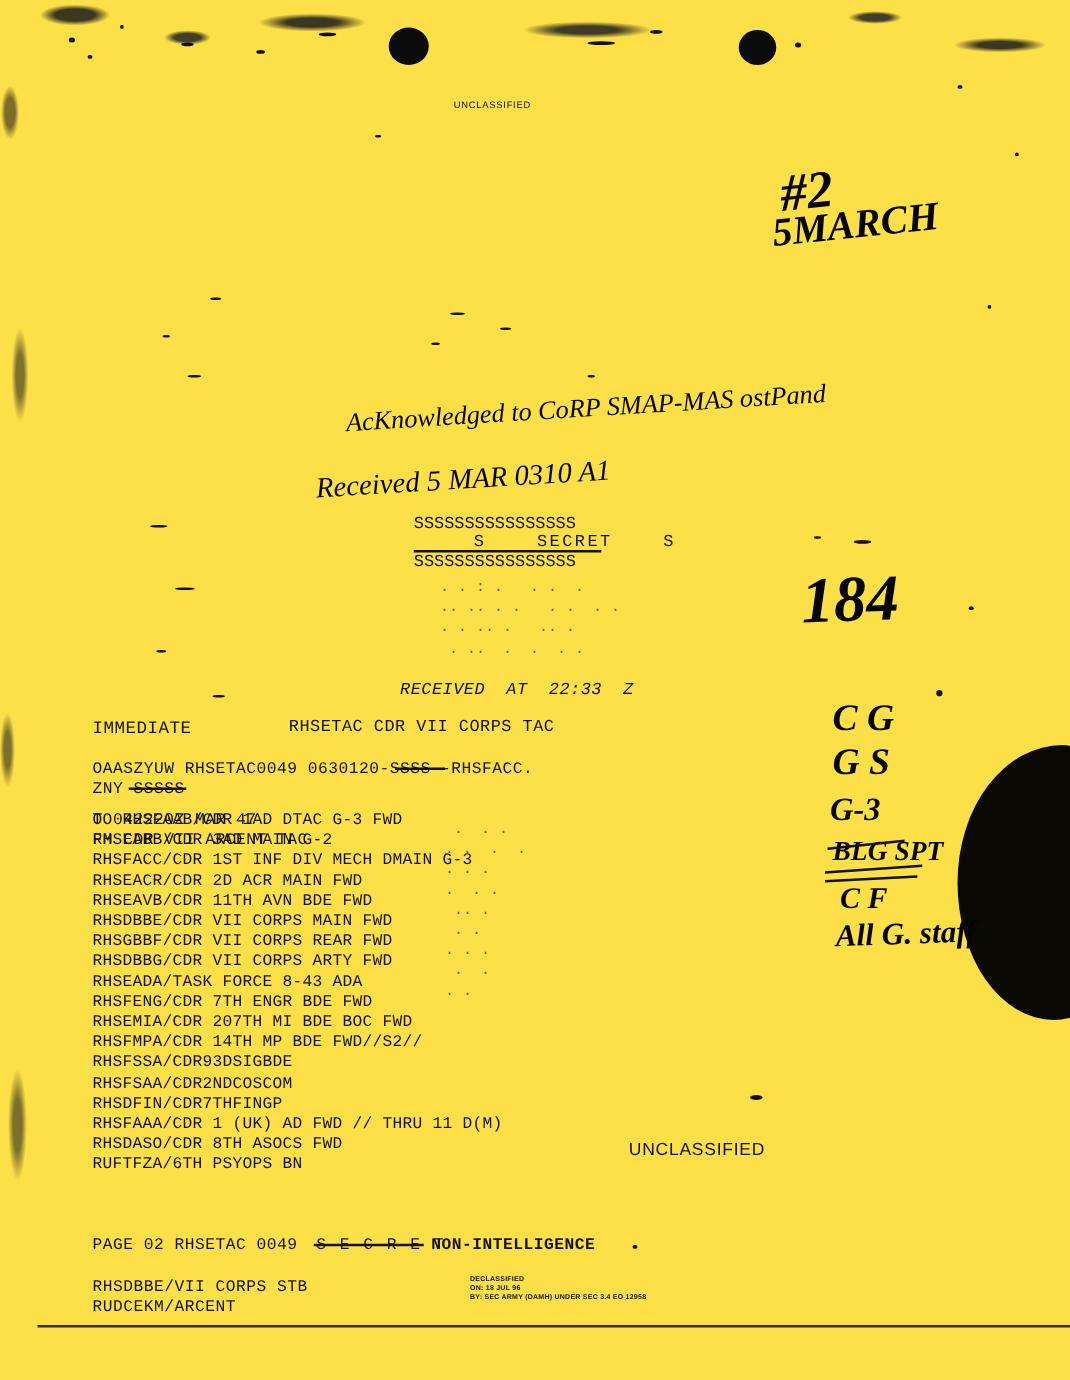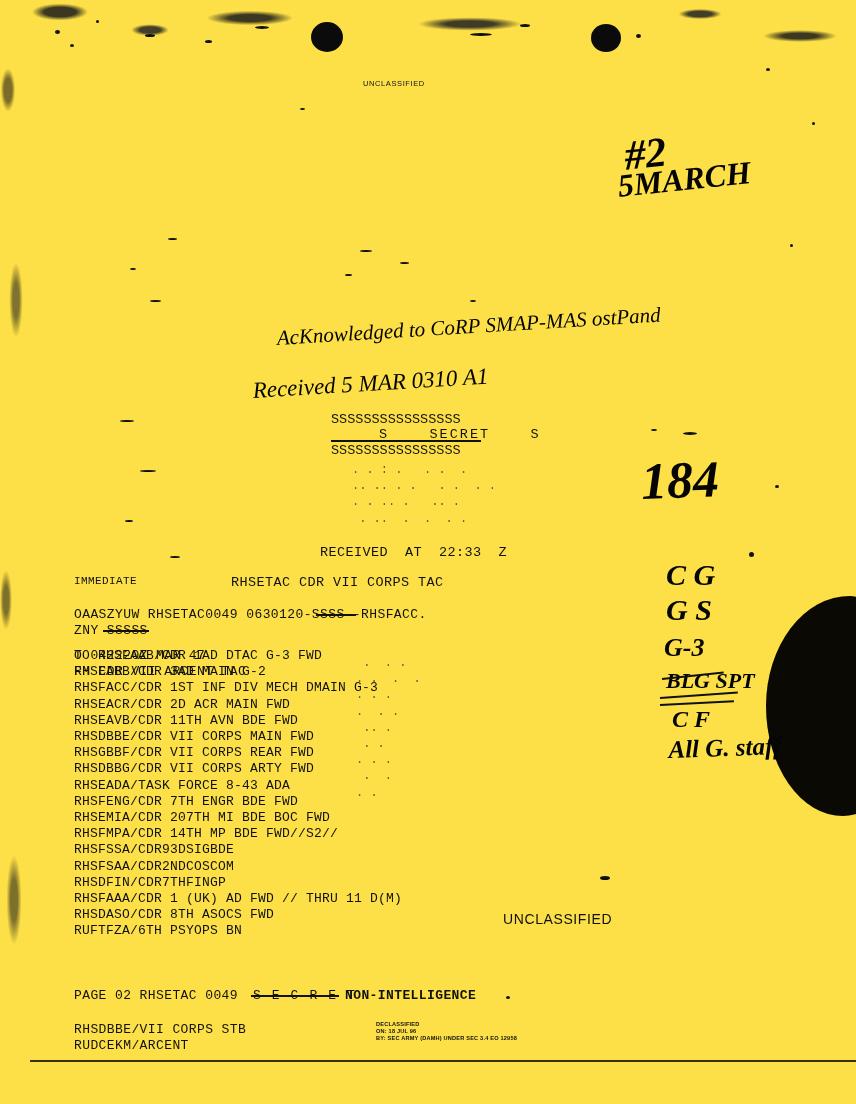--- a/index.html
+++ b/index.html
@@ -239,23 +239,23 @@
   <div class="sbar" style="left:331px;top:412px;">SSSSSSSSSSSSSSSS</div>
   <div class="secret-word" style="left:331px;top:427px;margin-left:48px;">S    SECRET    S</div>
   <div class="strike" style="left:331px;top:440px;width:150px;"></div>
   <div class="sbar" style="left:331px;top:443px;">SSSSSSSSSSSSSSSS</div>
 
   <div class="dotcol" style="left:352px;top:462px;">. . : .   . .  .
 .. .. . .   . .  . .
 . . .. .   .. .
  . ..  .  .  . .</div>
 
-  <div class="typed" style="left:320px;top:545px;font-size:13.5px;">RECEIVED  AT  22:33  Z</div>
-
-  <div class="typed" style="left:74px;top:575px;font-size:11px;">IMMEDIATE</div>
+  <div class="typed" style="left:320px;top:545px;font-size:13.5px;font-style:italic;">RECEIVED  AT  22:33  Z</div>
+
+  <div class="typed" style="left:74px;top:575px;font-size:14px;">IMMEDIATE</div>
   <div class="typed" style="left:231px;top:575px;font-size:13.5px;">RHSETAC CDR VII CORPS TAC</div>
 
   <div class="typed" style="left:74px;top:607px;">OAASZYUW RHSETAC0049 0630120-SSSS--RHSFACC.</div>
   <div class="strike" style="left:316px;top:614px;width:40px;"></div>
 
   <div class="typed" style="left:74px;top:623px;">ZNY SSSSS</div>
   <div class="strike" style="left:103px;top:630px;width:46px;"></div>
 
   <div class="typed" style="left:74px;top:648px;">O 042220Z MAR 47</div>
   <div class="typed" style="left:74px;top:664px;">FM CDR VII ARCENT TAC</div>

